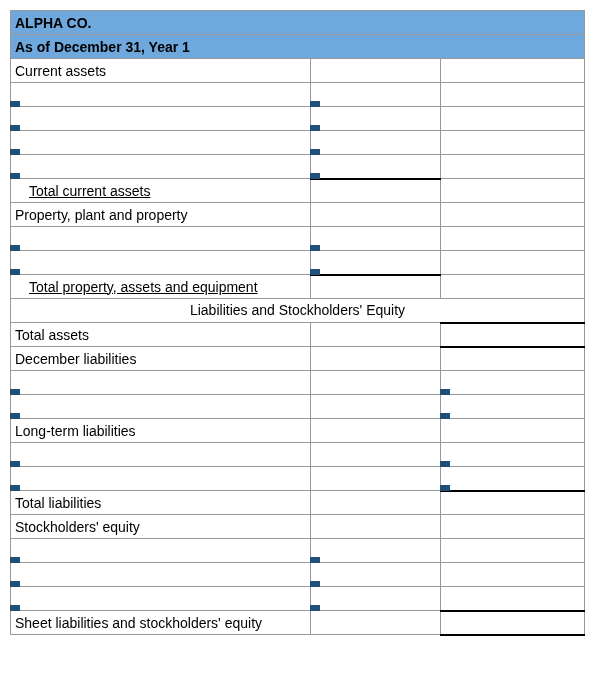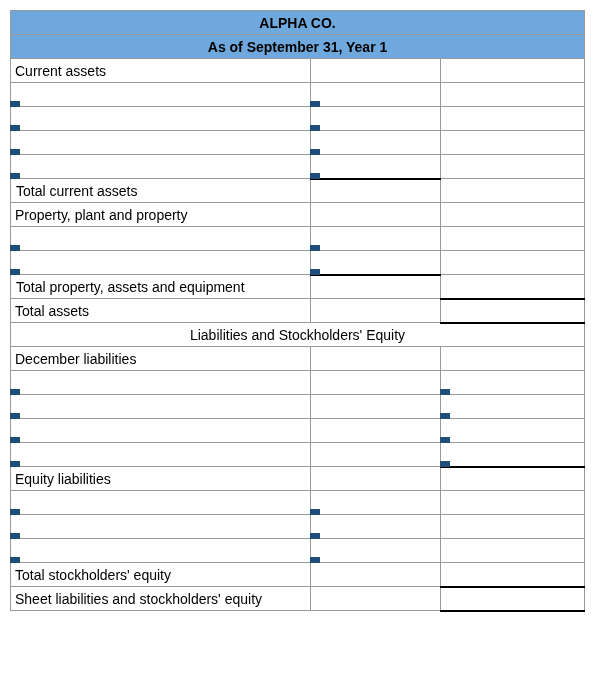--- a/index.html
+++ b/index.html
@@ -17,28 +17,28 @@
   td {
     border: 1px solid #999;
     height: 24px;
     padding: 2px 4px;
     vertical-align: middle;
     position: relative;
     box-sizing: border-box;
   }
   .hdr {
     background: #6FA8DC;
-    text-align: center;
     font-weight: bold;
   }
   .section-title {
     font-weight: normal;
   }
   .indent {
-    padding-left: 5px;
+    padding-left: 18px;
+    text-decoration: underline;
   }
   .center {
     text-align: center;
   }
   
   .dd::before {
     content: "";
     position: absolute;
     left: -1px;
     bottom: -1px;
@@ -61,21 +61,21 @@
     <col class="c1">
       <col class="c2">
       <col class="c3">
   </colgroup>
 
   <tbody>
       <tr>
         <td colspan="3" class="hdr">ALPHA CO.</td>
       </tr>
   <tr>
-        <td colspan="3" class="hdr">As of September 31, Year 1</td>
+        <td colspan="3" class="hdr">As of December 31, Year 1</td>
       </tr>
 
   <tr>
     <td class="section-title">Current assets</td>
     <td></td>
     <td></td>
   </tr>
   <tr>
     <td class="dd"></td>
     <td class="dd"></td>
@@ -116,79 +116,84 @@
     <td class="dd"></td>
     <td class="dd"></td>
     <td></td>
   </tr>
   <tr>
     <td class="indent">Total property, assets and equipment</td>
     <td class="u-top"></td>
     <td></td>
   </tr>
   <tr>
+    <td colspan="3" class="center">Liabilities and Stockholders' Equity</td>
+  </tr>
+
+  <tr>
     <td>Total assets</td>
     <td></td>
     <td class="u-top u-bot"></td>
   </tr>
 
   <tr>
-    <td colspan="3" class="center">Liabilities and Stockholders' Equity</td>
-  </tr>
-
-  <tr>
     <td class="section-title">December liabilities</td>
     <td></td>
     <td></td>
   </tr>
   <tr>
     <td class="dd"></td>
     <td></td>
     <td class="dd"></td>
   </tr>
   <tr>
     <td class="dd"></td>
     <td></td>
     <td class="dd"></td>
   </tr>
 
   <tr>
-    <td class="dd"></td>
-    <td></td>
-    <td class="dd"></td>
-  </tr>
-  <tr>
-    <td class="dd"></td>
-    <td></td>
-    <td class="dd"></td>
-  </tr>
-  <tr>
-    <td>Equity liabilities</td>
+    <td>Long-term liabilities</td>
+    <td></td>
+    <td></td>
+  </tr>
+  <tr>
+    <td class="dd"></td>
+    <td></td>
+    <td class="dd"></td>
+  </tr>
+  <tr>
+    <td class="dd"></td>
+    <td></td>
+    <td class="dd"></td>
+  </tr>
+  <tr>
+    <td>Total liabilities</td>
     <td></td>
     <td class="u-top"></td>
   </tr>
 
   <tr>
-    <td class="dd"></td>
-    <td class="dd"></td>
-    <td></td>
-  </tr>
-  <tr>
-    <td class="dd"></td>
-    <td class="dd"></td>
-    <td></td>
-  </tr>
-  <tr>
-    <td class="dd"></td>
-    <td class="dd"></td>
-    <td></td>
-  </tr>
-  <tr>
-    <td>Total stockholders' equity</td>
-    <td></td>
+    <td class="section-title">Stockholders' equity</td>
+    <td></td>
+    <td></td>
+  </tr>
+  <tr>
+    <td class="dd"></td>
+    <td class="dd"></td>
+    <td></td>
+  </tr>
+  <tr>
+    <td class="dd"></td>
+    <td class="dd"></td>
+    <td></td>
+  </tr>
+  <tr>
+    <td class="dd"></td>
+    <td class="dd"></td>
     <td></td>
   </tr>
   <tr>
     <td>Sheet liabilities and stockholders' equity</td>
     <td></td>
     <td class="u-top u-bot"></td>
   </tr>
 </tbody>
   </table>
 

